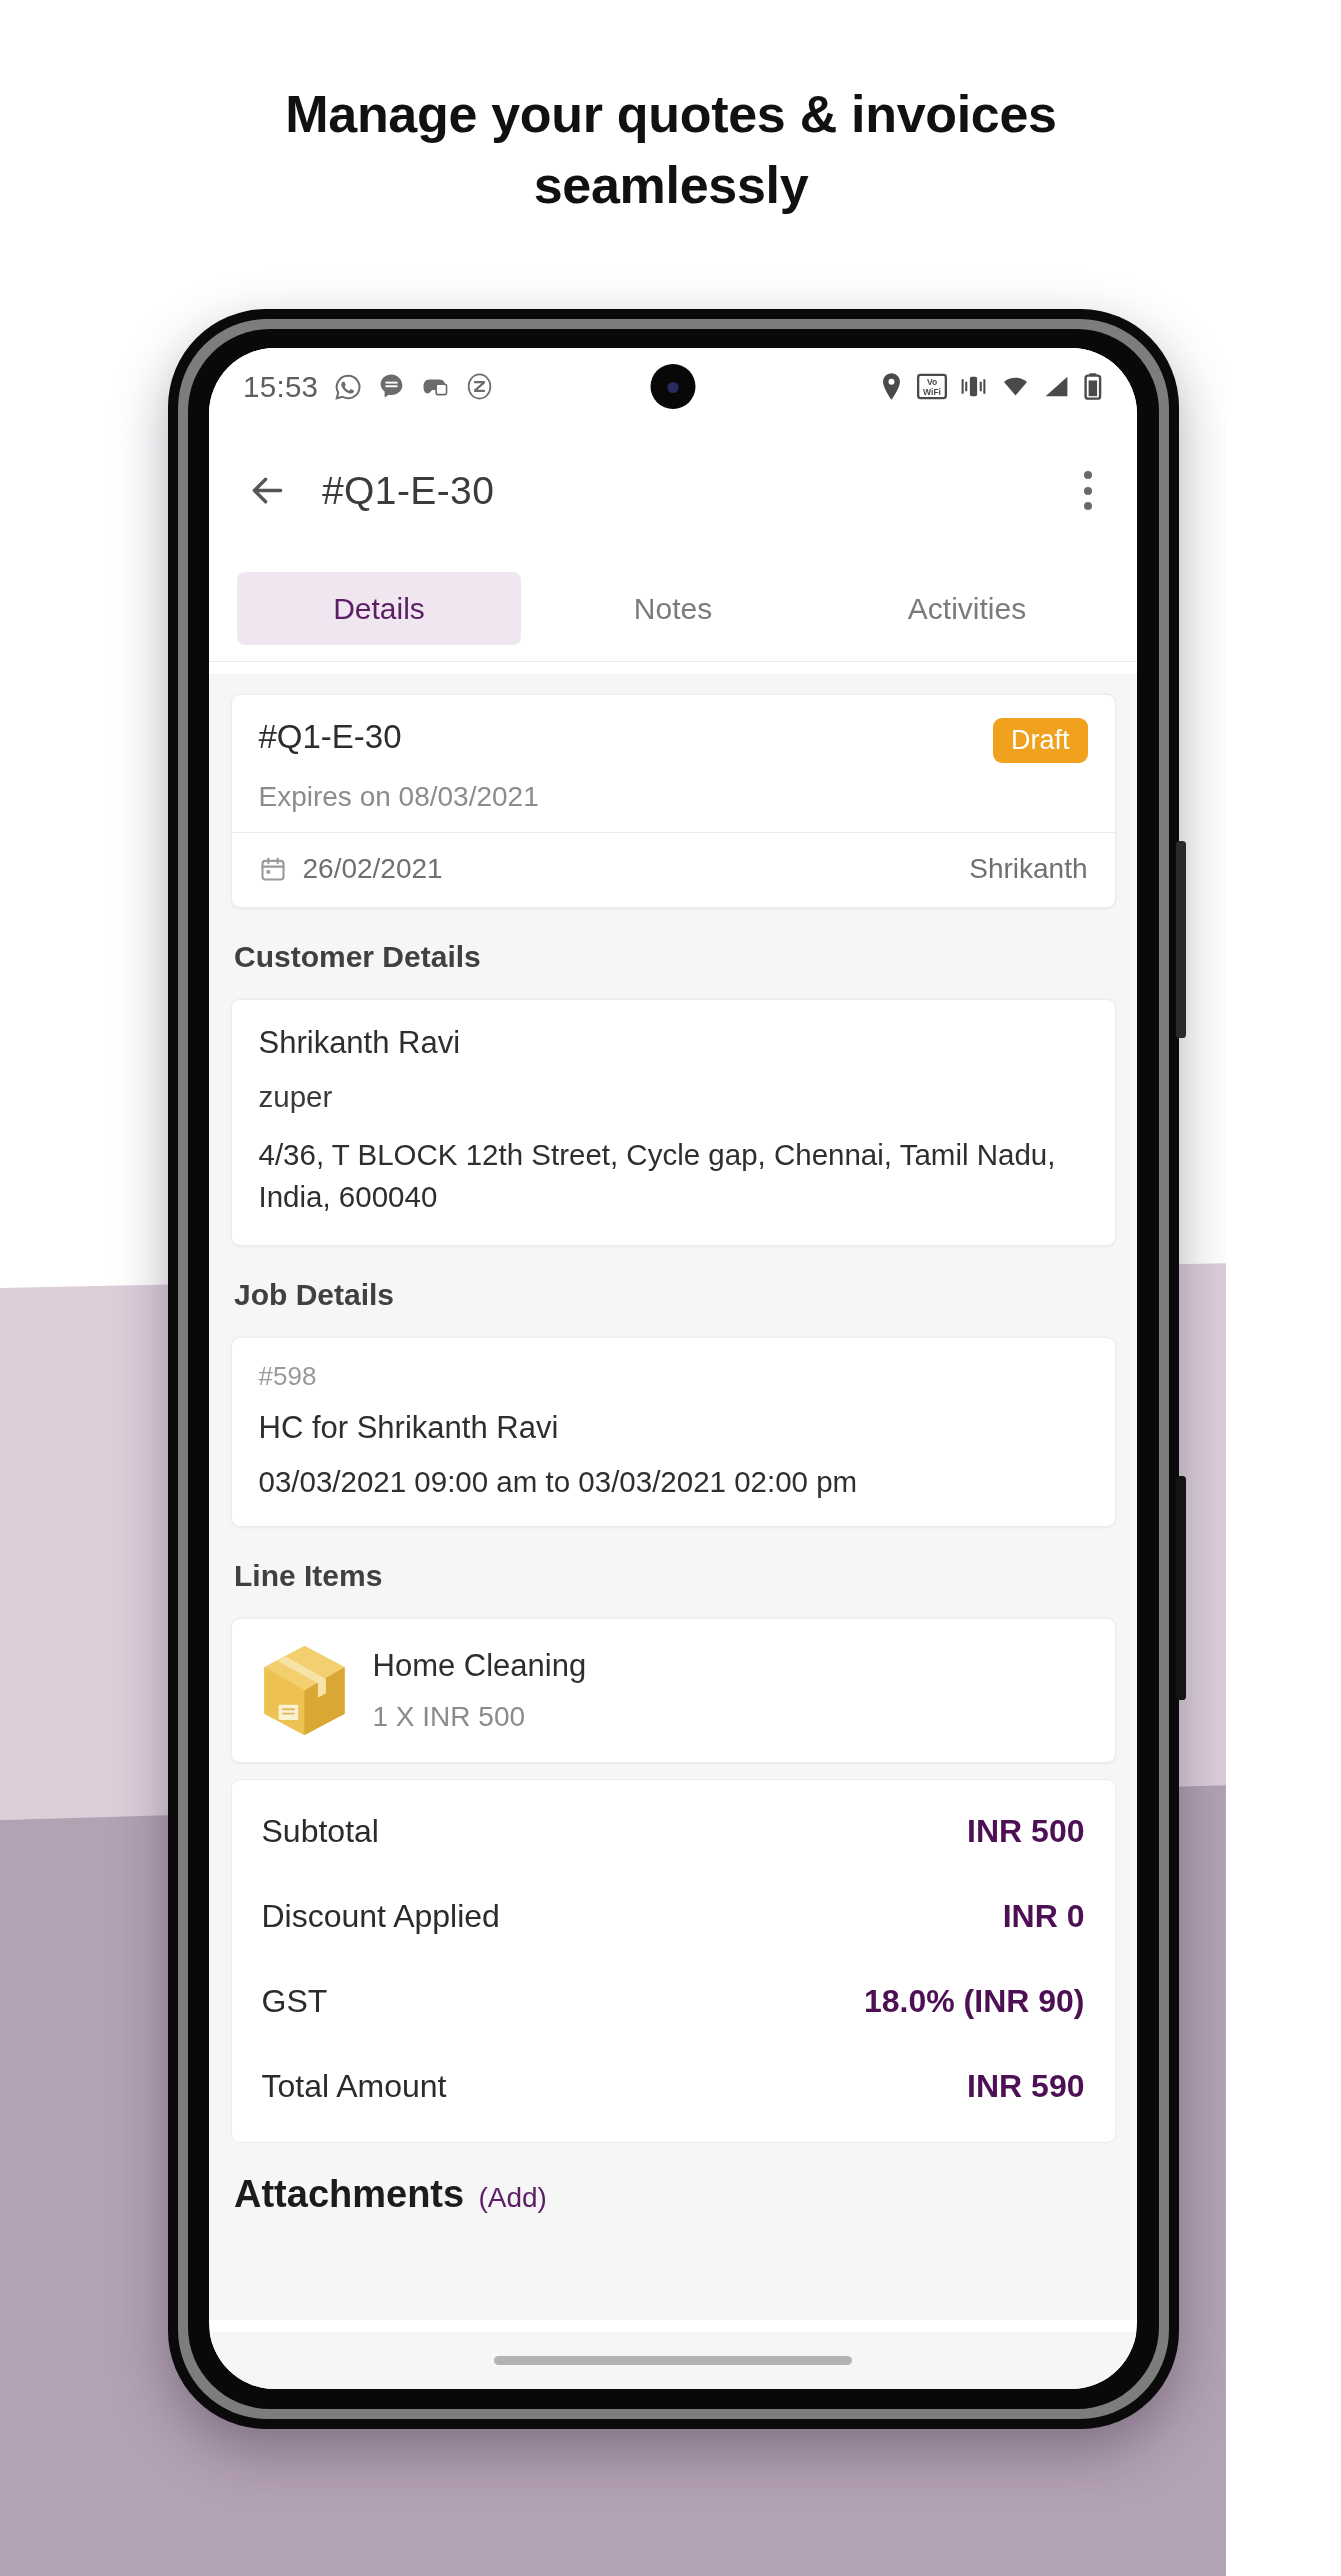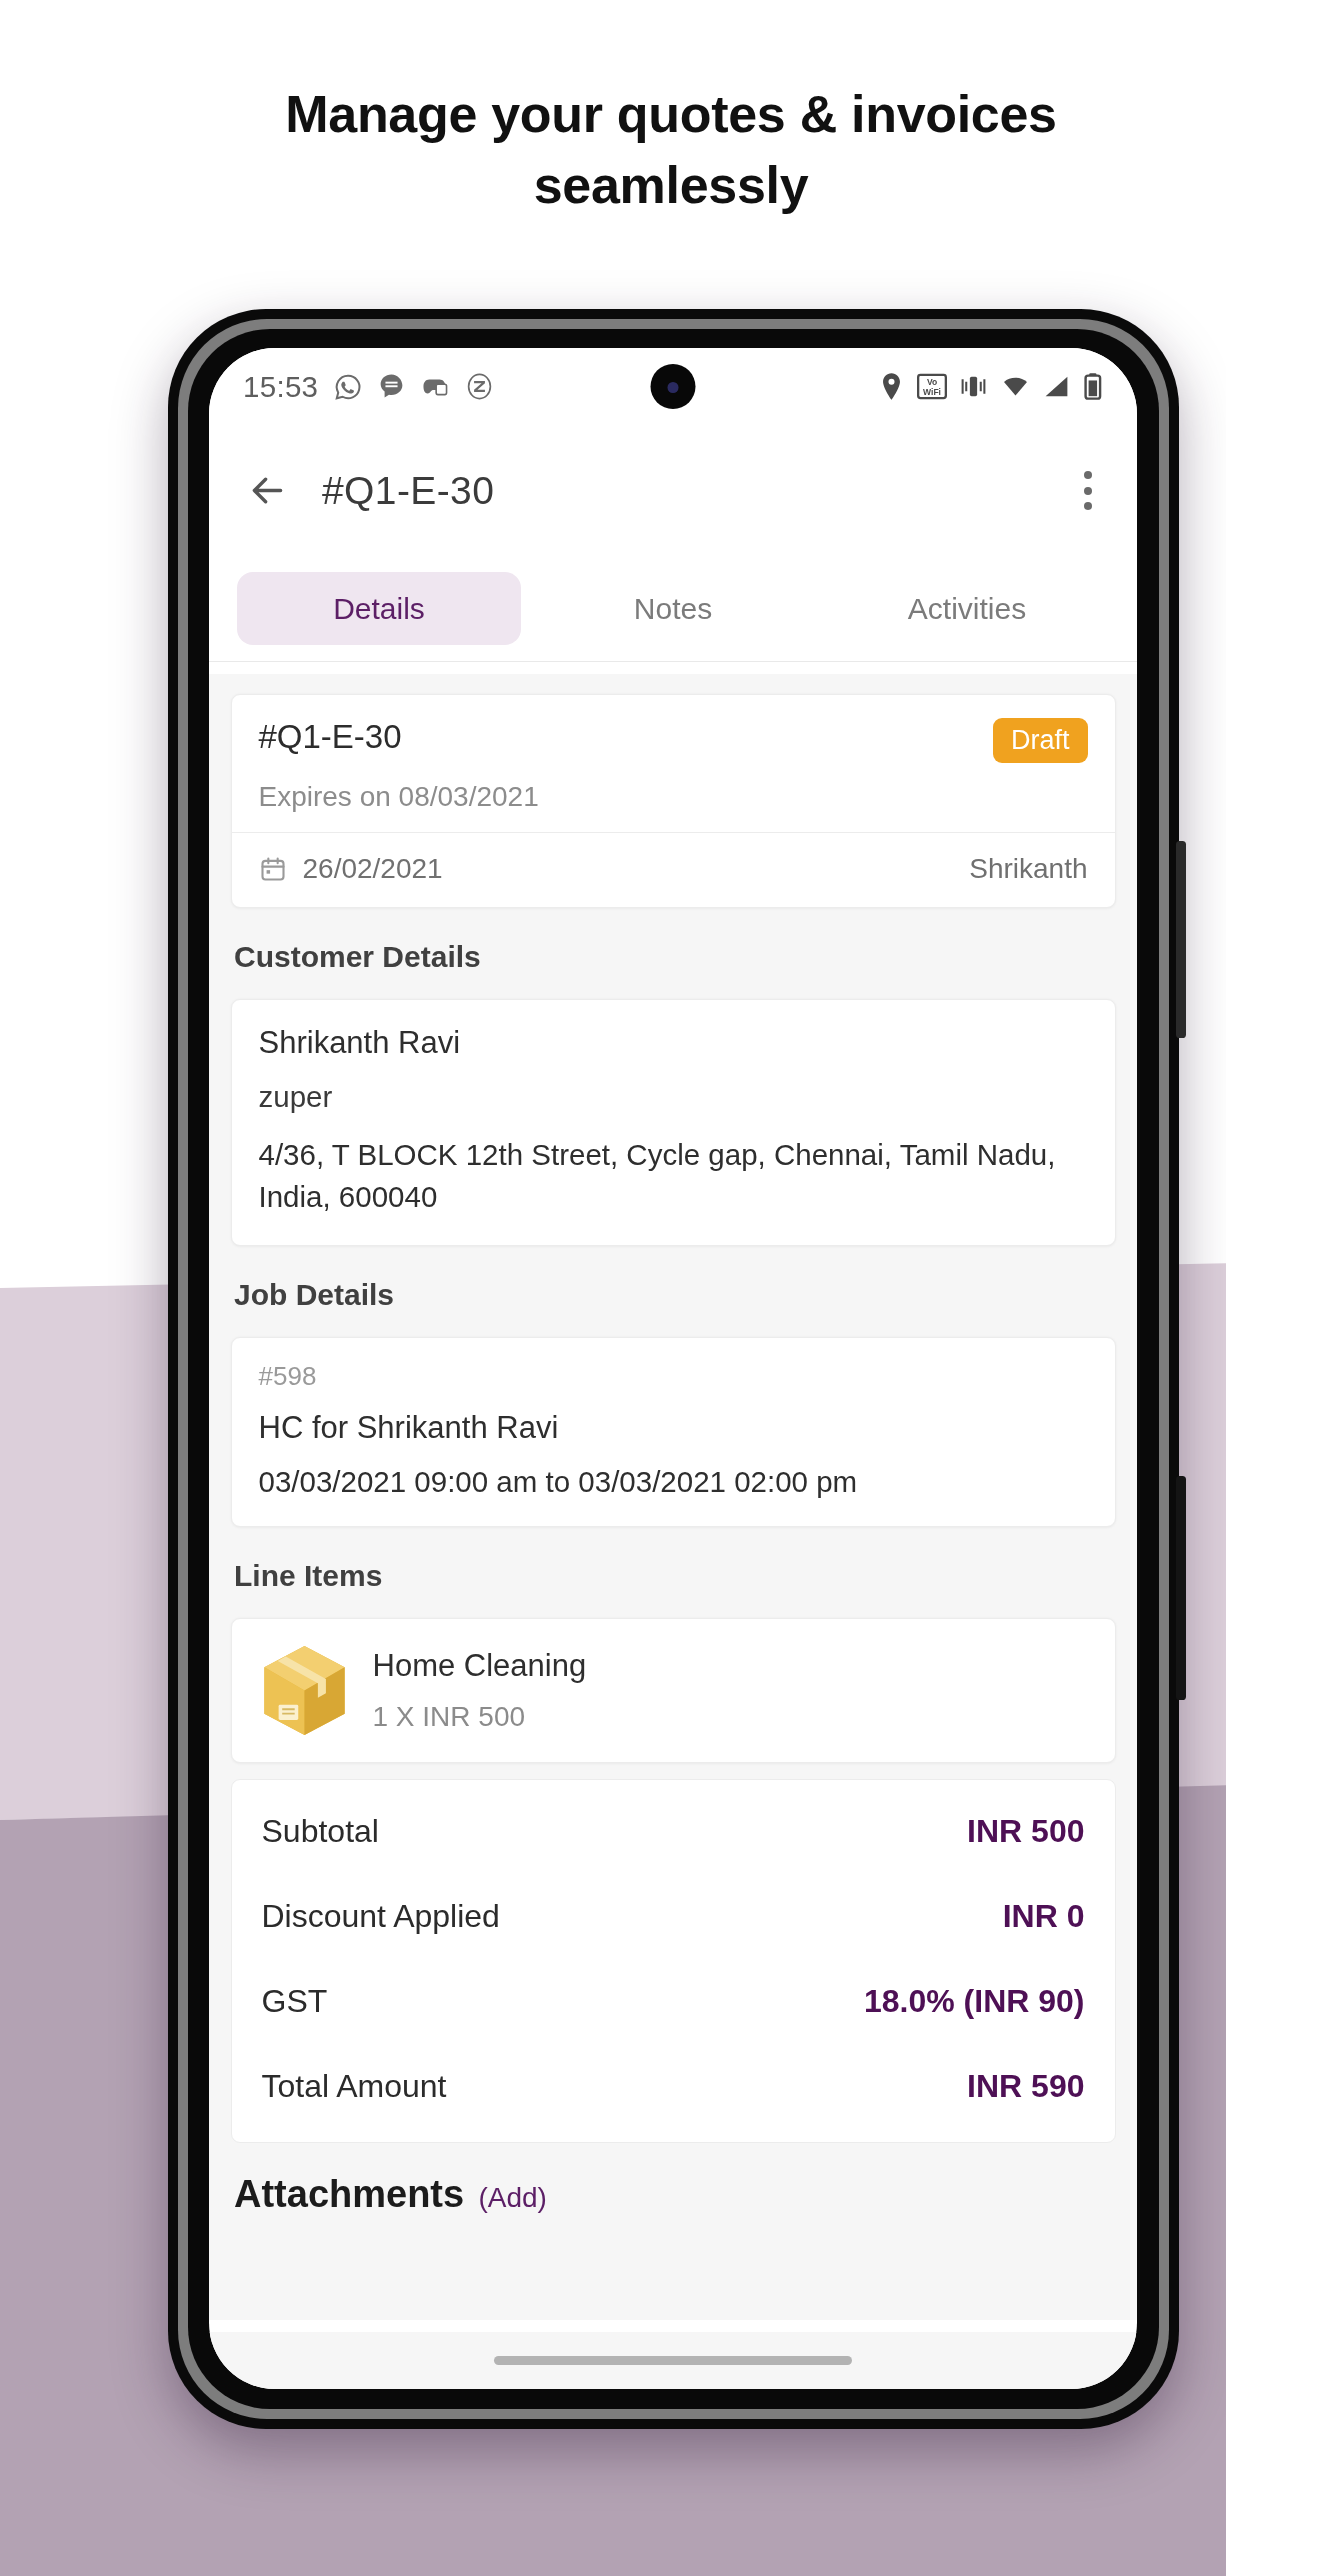--- a/index.html
+++ b/index.html
@@ -105,21 +105,21 @@
   .tabs {
     height: 106px; flex: 0 0 106px;
     display: flex; align-items: center;
     background: #fff; padding: 0 23px;
     border-bottom: 1.8px solid #e9e9e9;
   }
   .tab {
     flex: 1; text-align: center;
     font-size: 30px; color: #7b7b7b;
     padding: 19.7px 0; margin: 0 5.4px;
-    border-radius: 16px; cursor: pointer;
+    border-radius: 8px; cursor: pointer;
   }
   .tab.active { background: #efe6f0; color: #5c1f66; font-weight: 500; }
 
   
   .content { flex: 1; background: #f6f6f6; overflow: hidden; }
 
   .card {
     background: #fff; margin: 0 21.5px;
     border-radius: 9px;
     border: 0.9px solid #ececec;

